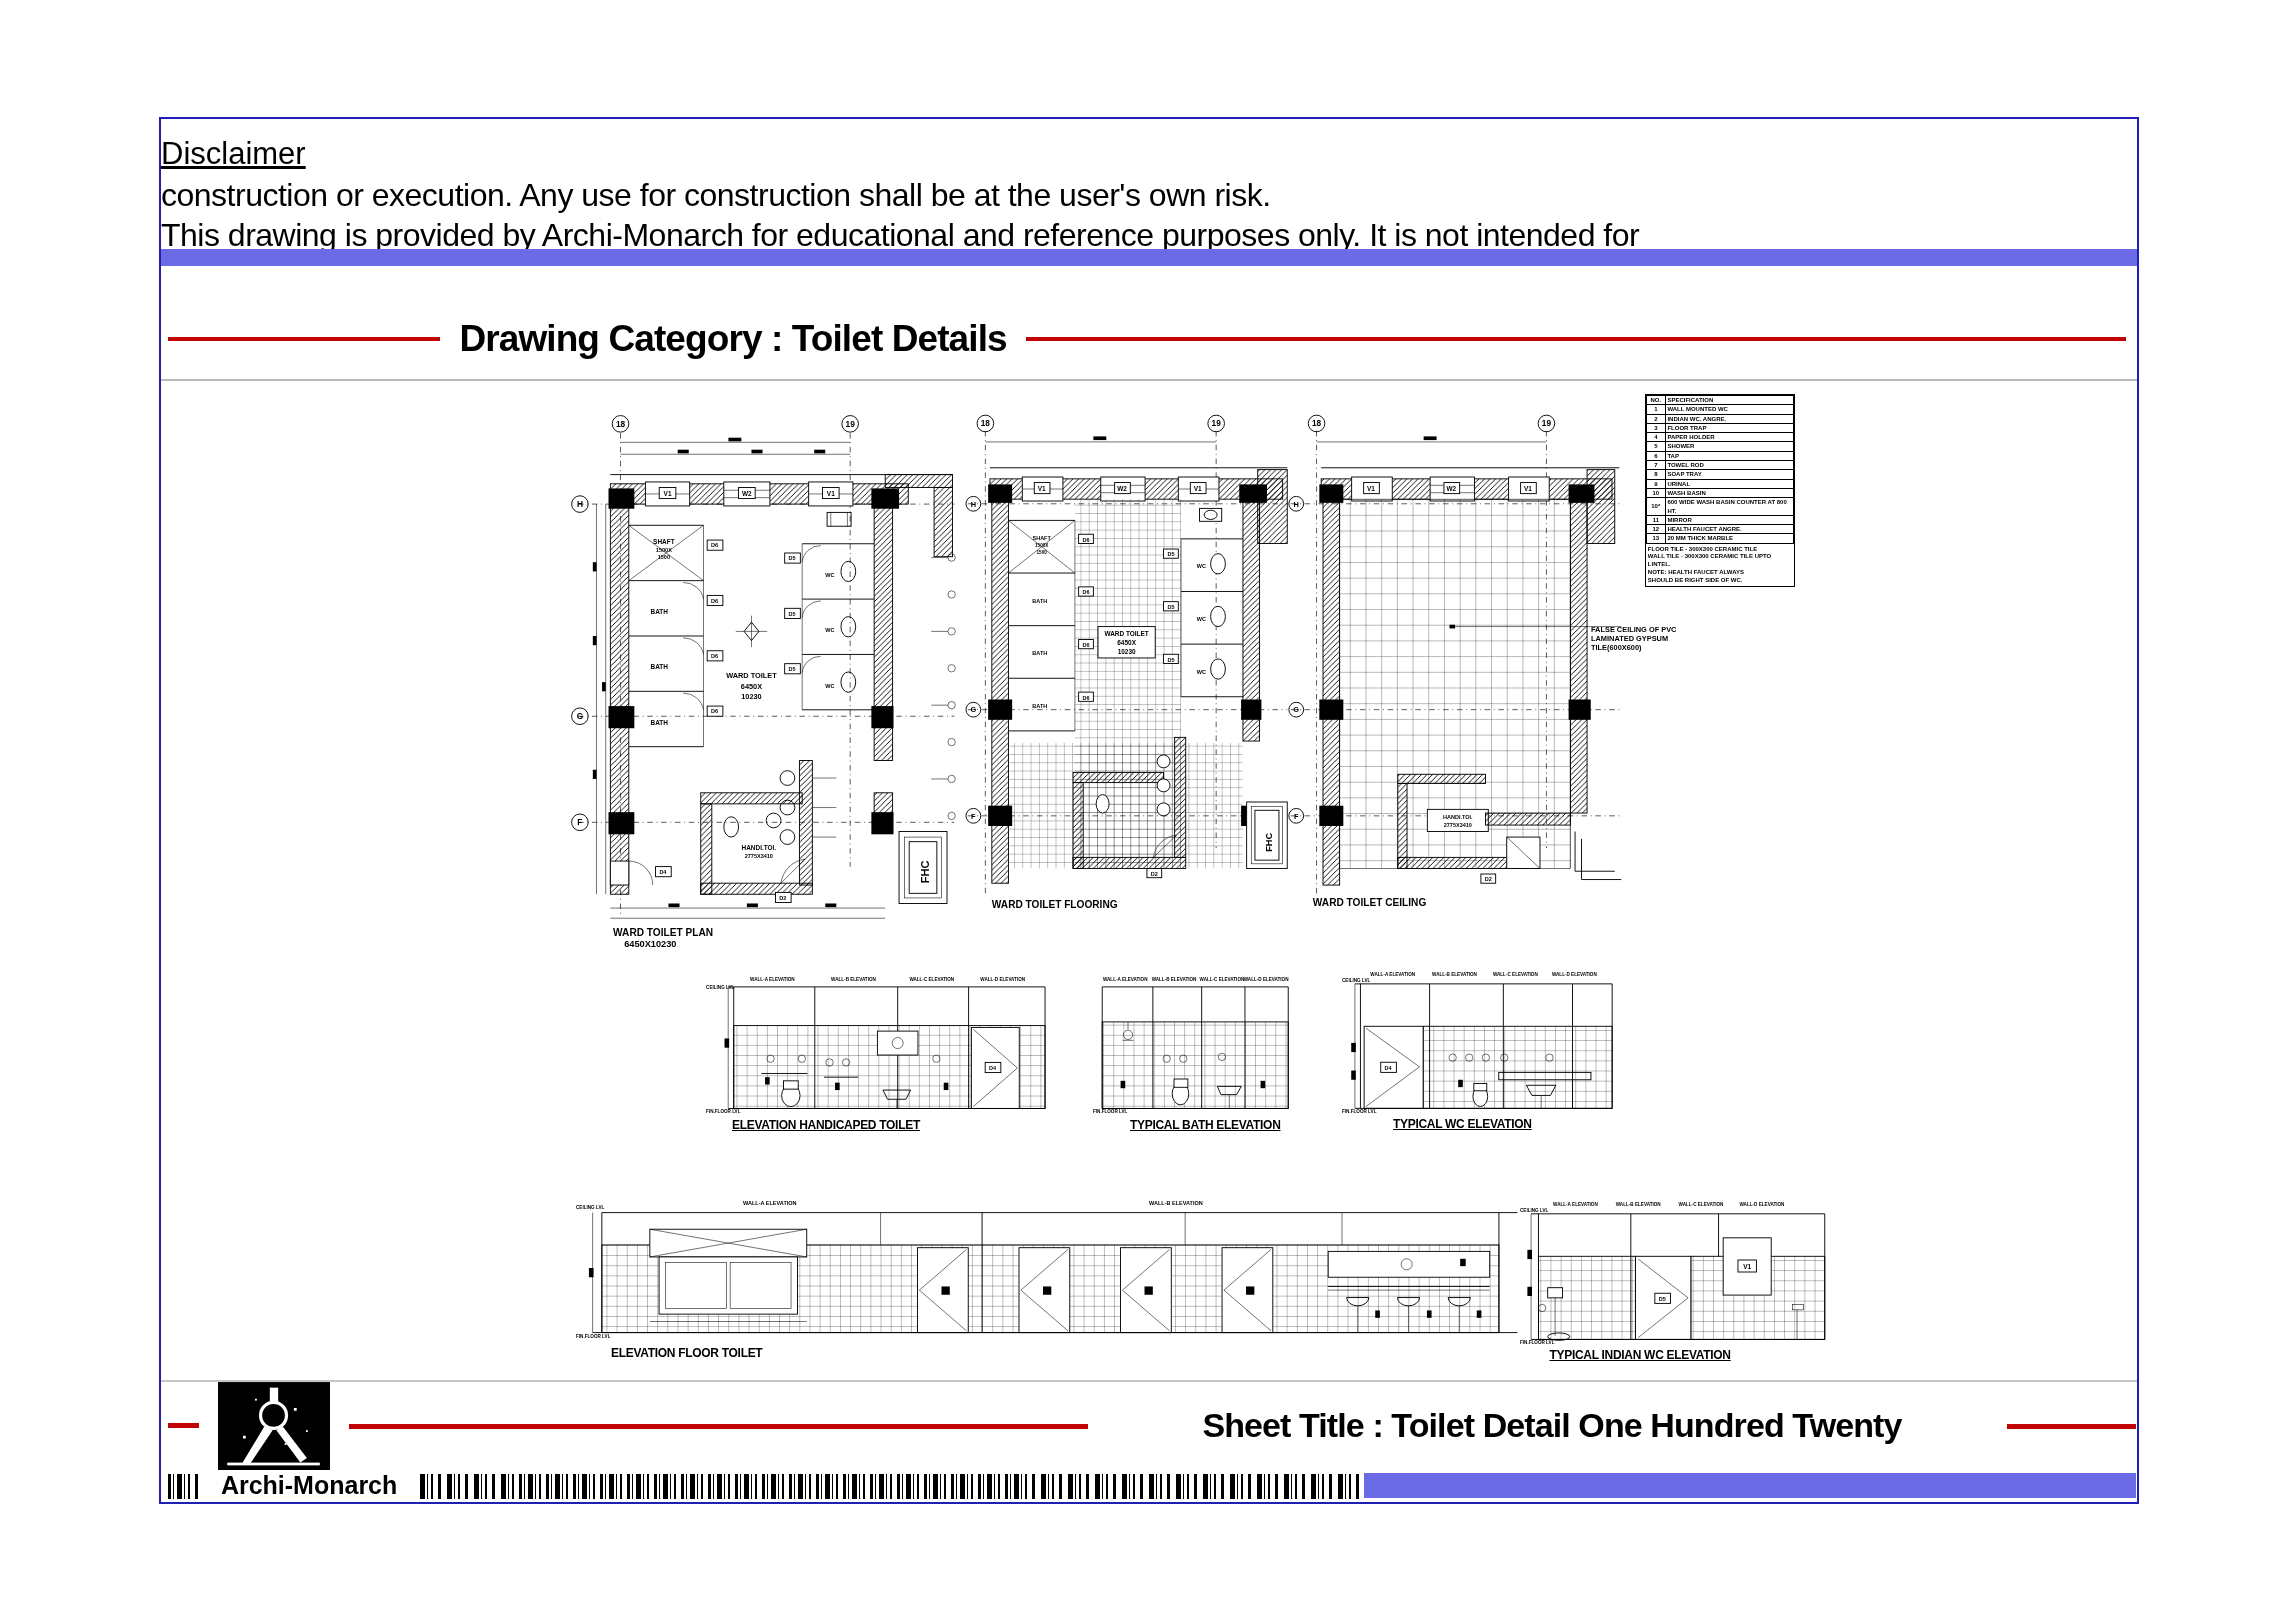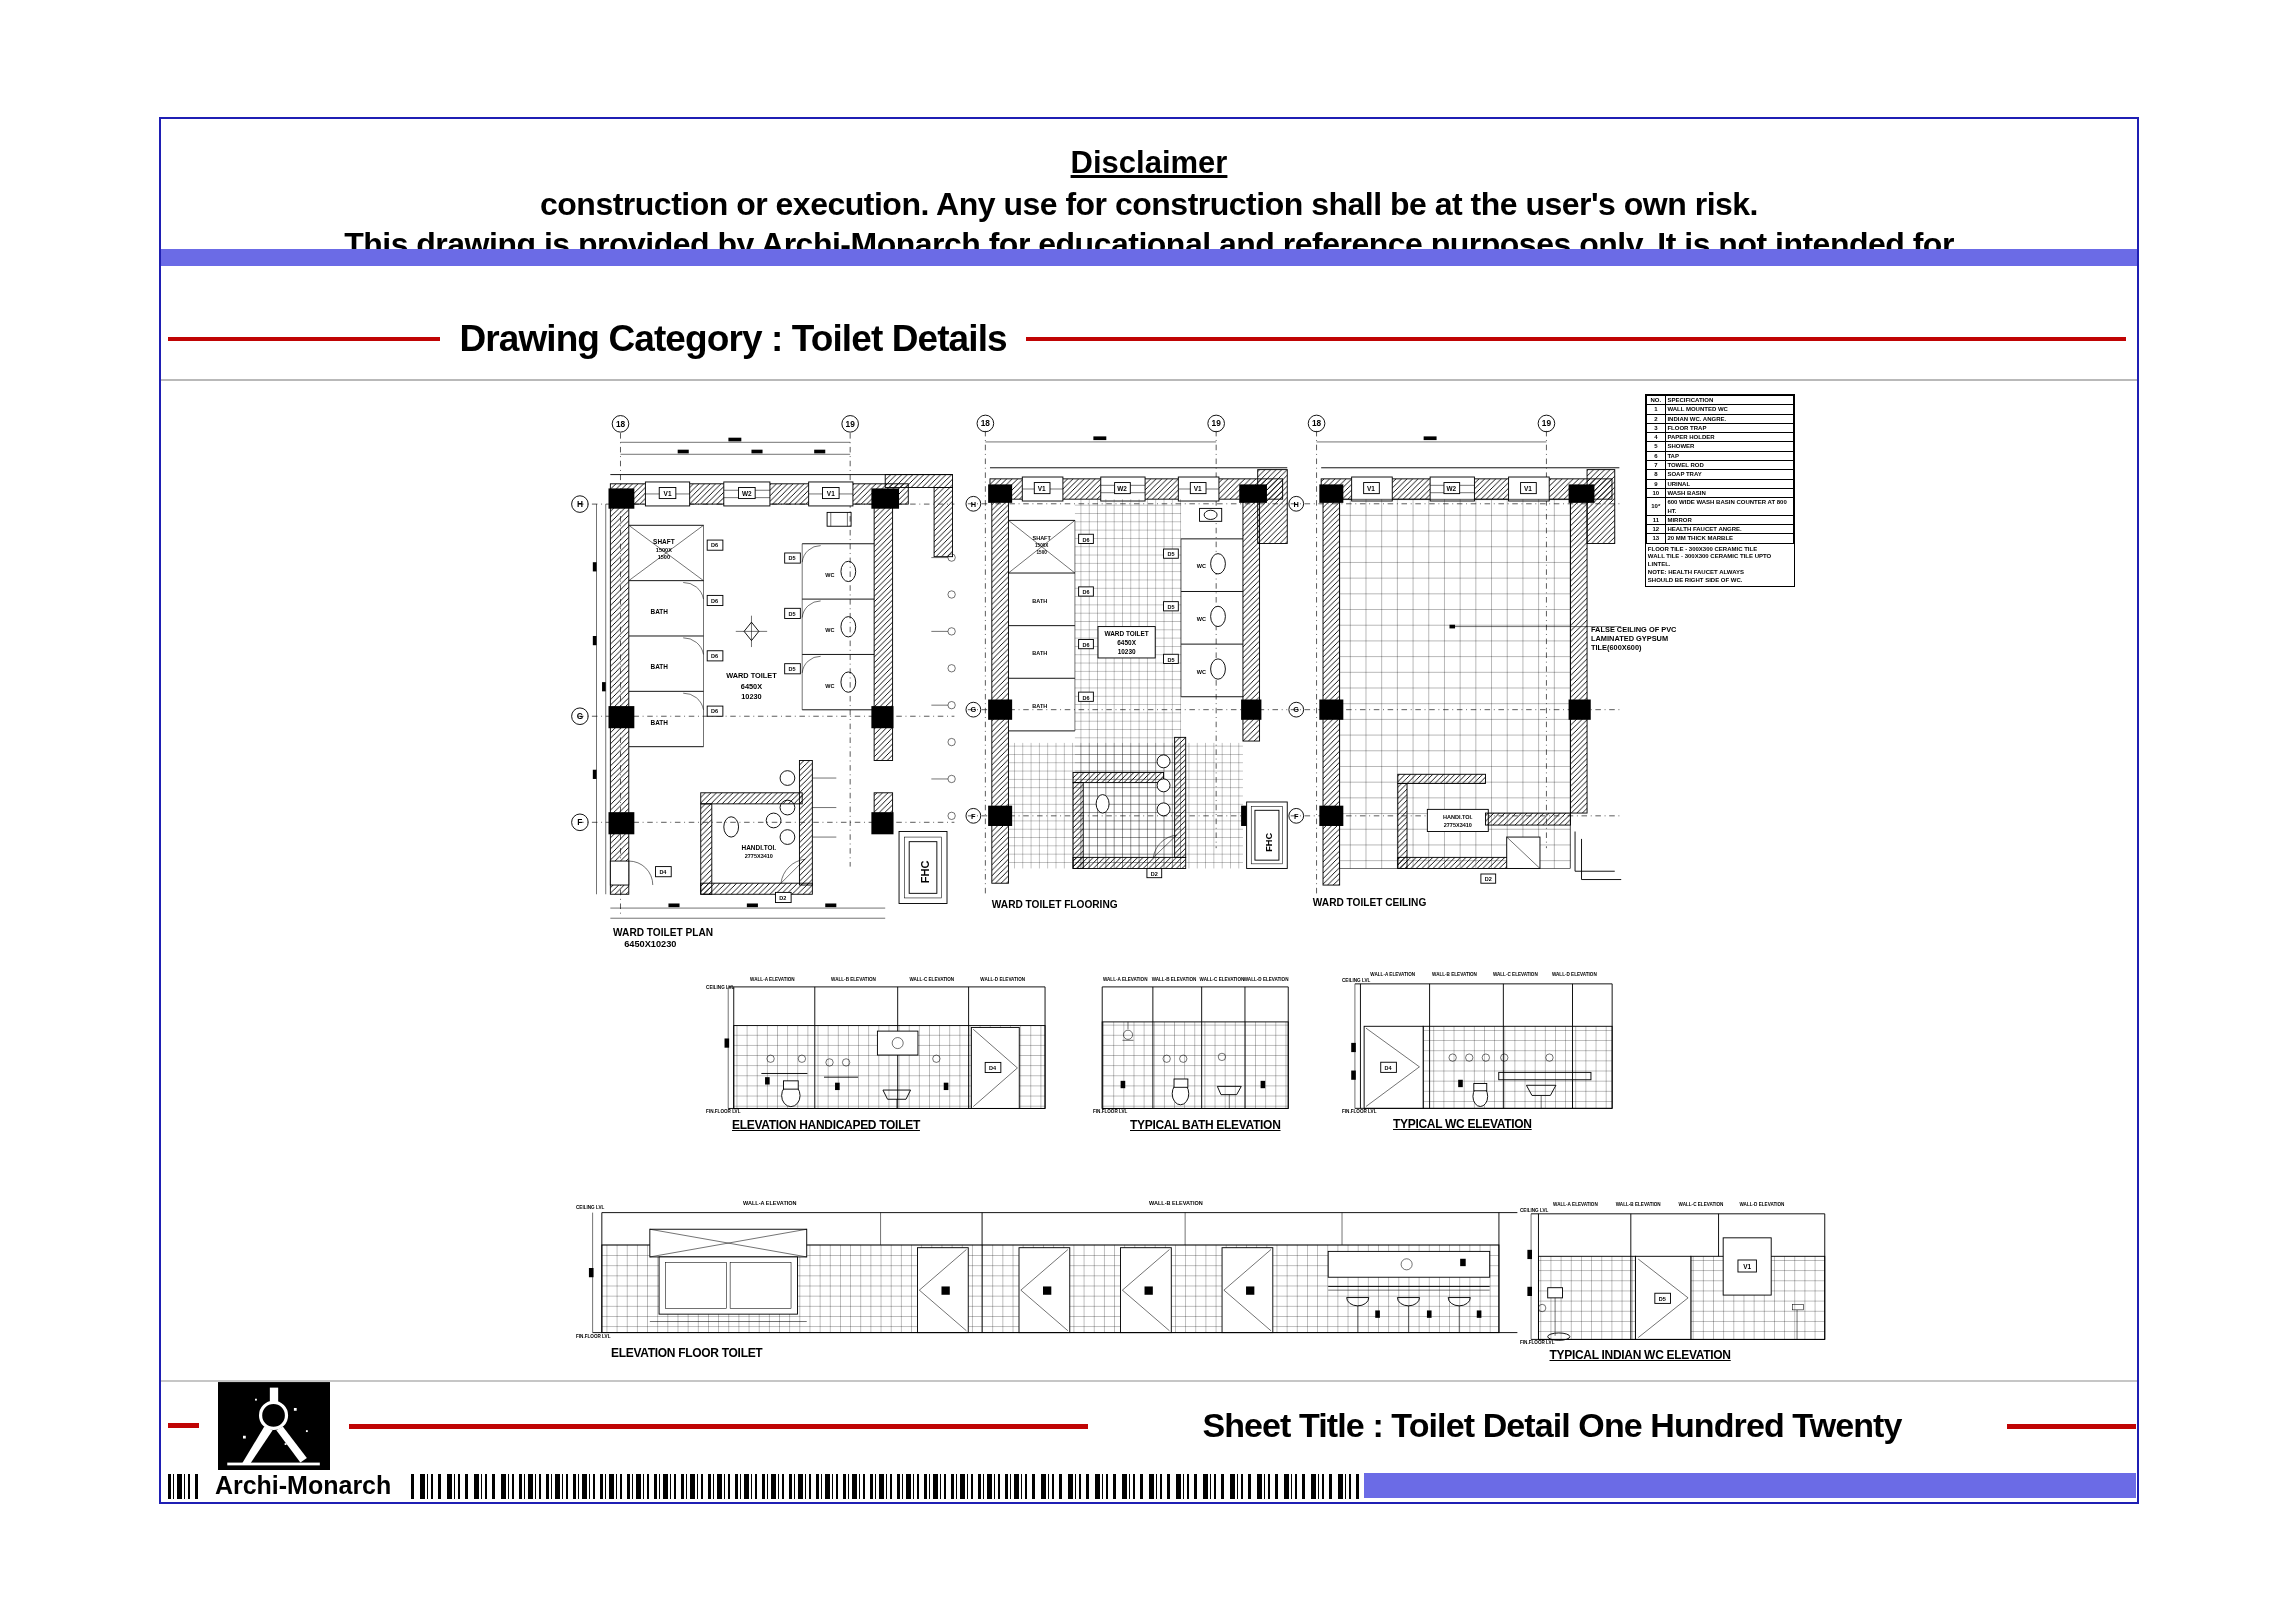--- a/index.html
+++ b/index.html
@@ -2,21 +2,21 @@
 <html style="font-size:14.8px"><head>
 <meta charset="utf-8">
 <style>
   html,body{margin:0;padding:0;background:#fff}
   .screen{position:relative;width:2290px;height:1619px;background:#fff;overflow:hidden;
           font-family:"Liberation Sans",sans-serif;color:#000}
   .abs{position:absolute}
   .sheet{position:absolute;left:159px;top:117px;width:1976px;height:1383px;
          border:2.8px solid #1f1fb4;background:#fff}
   
-  .disc{top:26px;left:0;right:0;text-align:center;font-weight:bold}
+  .disc{top:17px;left:0;right:0;font-weight:normal}
   .disc .t{font-size:31px;text-decoration:underline;margin-bottom:2.8px}
   .disc .l{font-size:32px;line-height:40px;letter-spacing:-0.5px}
   .bluebar{left:0;top:130px;width:100%;height:16.6px;background:#6b6be6}
   .cat{top:199px;left:7.4px;right:11px;display:flex;align-items:center;gap:19px}
   .rl{height:4.6px;background:#c00404}
   .cat .a{width:272px}.cat .b{flex:1}
   .cat h2{margin:0;font-size:37px;letter-spacing:-0.9px;white-space:nowrap;font-weight:bold}
   .hr1{top:260px;left:0;width:100%;height:1.8px;background:#b9b9b9}
   .hr2{top:1261px;left:0;width:100%;height:1.8px;background:#c6c6c6}
   
@@ -45,21 +45,21 @@
   .logo{left:57px;top:1263px;width:112px;height:89px}
   .rdash{left:7.4px;top:1304px;width:31px;height:4.6px;background:#c00404}
   .rlA{left:188px;top:1305px;width:739px;height:4.6px;background:#c00404}
   .rlB{left:1846px;top:1305px;width:129px;height:4.6px;background:#c00404}
   .stitle{left:941px;top:1287px;width:900px;text-align:center;font-size:34px;
           font-weight:bold;letter-spacing:-0.9px;white-space:nowrap}
   .barcode{left:7.4px;top:1355px;width:1191px;height:25px;
     background:repeating-linear-gradient(90deg,#000 0 2.8px,#fff 2.8px 4.6px,#000 4.6px 5.5px,
       #fff 5.5px 9.2px,#000 9.2px 14px,#fff 14px 15.7px,#000 15.7px 16.6px,#fff 16.6px 20px,
       #000 20px 22px,#fff 22px 27px)}
-  .brand{position:absolute;left:29.5px;top:-3.7px;height:31px;background:#fff;padding:0 17px;
+  .brand{position:absolute;left:29.5px;top:-3.7px;height:31px;background:#fff;padding:0 23px;
          font-size:25px;font-weight:bold;line-height:30px;white-space:nowrap}
   .bluebar2{left:1203px;top:1354px;width:772px;height:25px;background:#6b6be6}
 </style>
 </head>
 <body>
 
 <div class="screen">
 
   <svg width="0" height="0" style="position:absolute">
     <defs>

